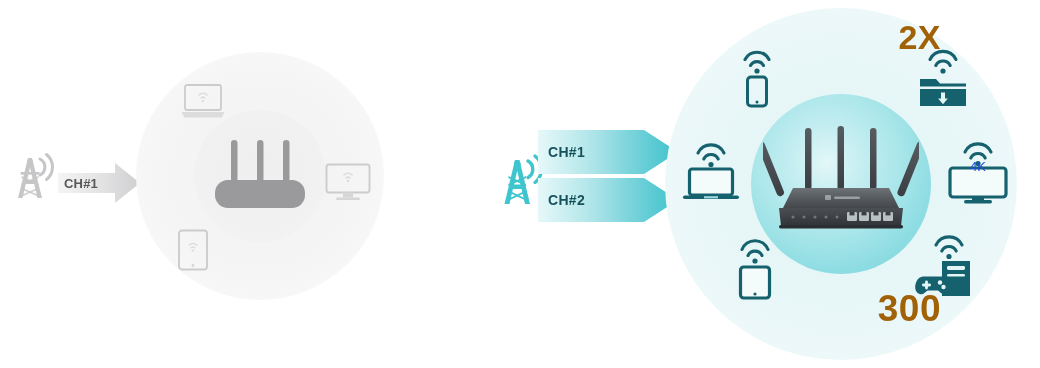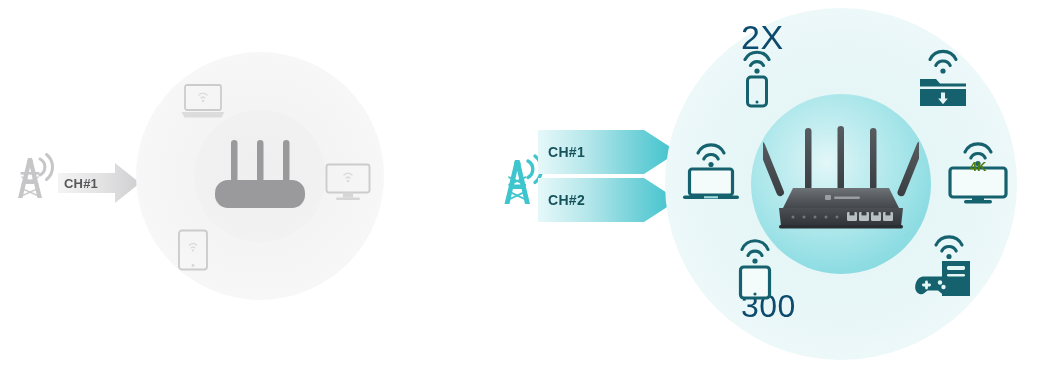--- a/index.html
+++ b/index.html
@@ -58,38 +58,38 @@
     background:radial-gradient(circle at 50% 50%, #e4f5f6 0%, #e7f6f7 48%, #edf8f9 72%, #f3fbfb 88%, #f8fdfd 100%);
   }
   .t-circle-inner{
     position:absolute;left:271px;top:94px;width:180px;height:180px;border-radius:50%;
     background:radial-gradient(circle at 42% 38%, #e3f7f8 0%, #c6eef1 22%, #a9e6ea 48%, #8fdde3 70%, #7fd6de 88%, #79d3db 100%);
   }
 
   .t-router{position:absolute;left:283px;top:126px;width:156px;height:112px;}
 
   .big-num{
-    position:absolute;width:200px;text-align:left;
-    color:#0c4a6e;font-weight:400;letter-spacing:.5px;
+    position:absolute;width:200px;text-align:right;
+    color:#a16207;font-weight:700;letter-spacing:.5px;
   }
   .big-num.top{left:261px;top:18px;font-size:34px;}
-  .big-num.bottom{left:261px;top:288px;font-size:32px;}
+  .big-num.bottom{left:261px;top:288px;font-size:37px;}
 
   .t-dev{position:absolute;}
   .t-dev-phone   {left:255px;top:46px; width:44px;height:62px;}
   .t-dev-folder  {left:437px;top:46px; width:52px;height:62px;}
   .t-dev-laptop  {left:200px;top:140px;width:62px;height:62px;}
   .t-dev-tv      {left:466px;top:140px;width:64px;height:64px;}
   .t-dev-tablet  {left:252px;top:236px;width:46px;height:64px;}
   .t-dev-gamepc  {left:434px;top:232px;width:60px;height:66px;}
 
   .tv-4k{
     position:absolute;left:0;top:0;width:64px;height:64px;
     display:flex;align-items:center;justify-content:center;
-    font-size:13px;font-weight:700;color:#4d7c0f;
+    font-size:13px;font-weight:400;color:#1d4ed8;
     padding-bottom:12px;box-sizing:border-box;
     pointer-events:none;
   }
 </style>
 </head>
 <body>
 
 <div class="stage">
 
   <div id="panel-before">

